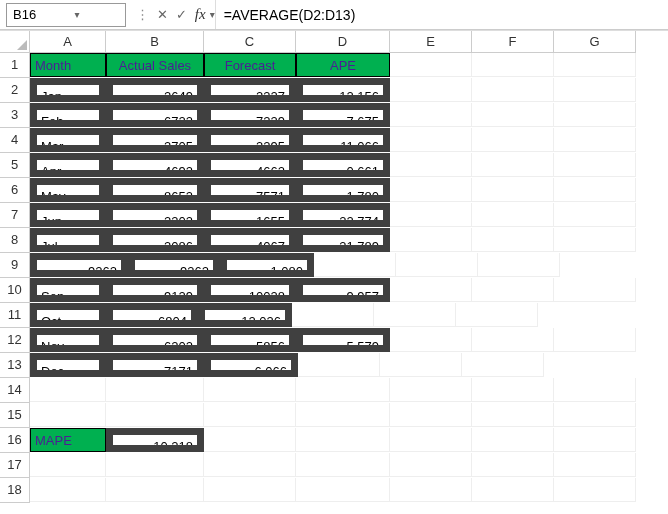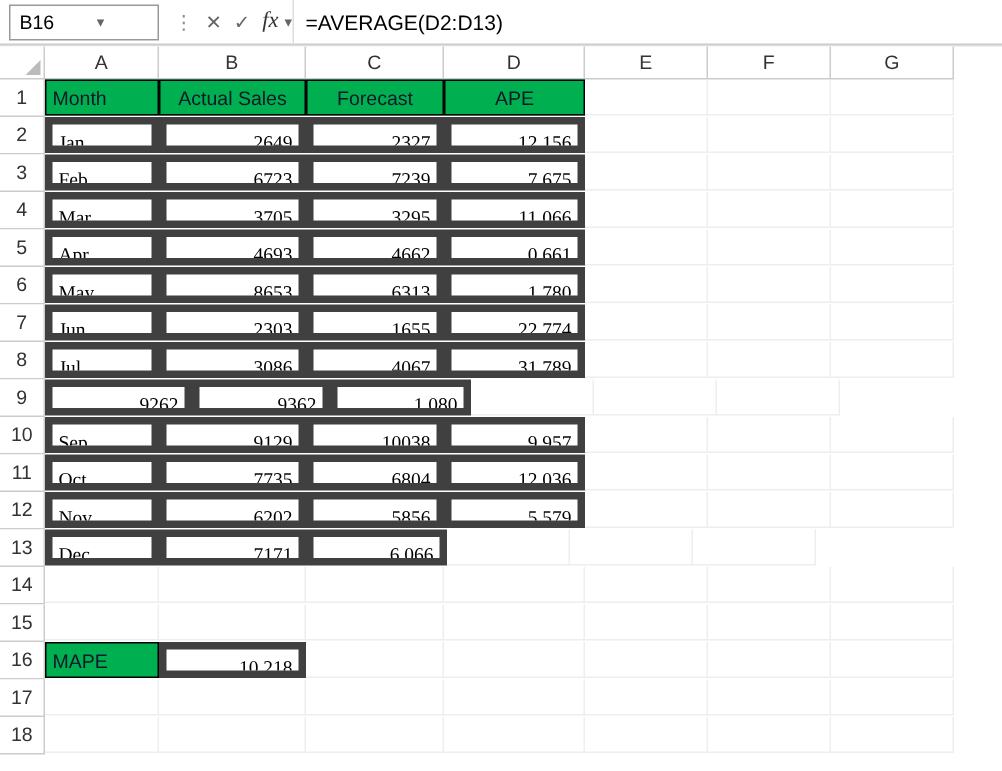--- a/index.html
+++ b/index.html
@@ -13,21 +13,21 @@
     overflow: hidden;
   }
   .formula-bar {
     display: flex;
     align-items: center;
     border-bottom: 1px solid #ccc;
     height: 30px;
     background: #fff;
   }
   .name-box {
-    width: 100px;
+    width: 120px;
     height: 24px;
     border: 1px solid #999;
     margin: 0 6px;
     display: flex;
     align-items: center;
     padding: 0 6px;
     font-size: 13px;
     background: #fff;
     gap: 17px;
   }
@@ -87,25 +87,25 @@
     overflow: hidden;
     white-space: nowrap;
   }
   .wA { width: 76px; }
   .wB { width: 98px; }
   .wC { width: 92px; }
   .wD { width: 94px; }
   .wE, .wF, .wG { width: 82px; }
   .hdr {
     background: #00b050;
-    color: #0f172a;
+    color: #4c1d95;
     text-align: center;
     border: 1px solid #000;
   }
-  .bordered { border: 5px solid #404040; font-family: Liberation Serif, serif; }
+  .bordered { border: 7px solid #404040; }
   .left { text-align: left; }
   .right { text-align: right; padding-left: 17px; }
 </style>
 </head>
 <body>
 
 <div class="formula-bar">
   <div class="name-box">
     <span>B16</span>
     <span class="dropdown-icon">▾</span>
@@ -181,21 +181,21 @@
         <div class="cell wC bordered right">4662</div>
         <div class="cell wD bordered right">0.661</div>
         <div class="cell wE"></div>
         <div class="cell wF"></div>
         <div class="cell wG"></div>
       </div>
       <div class="grid-row">
         <div class="row-head">6</div>
         <div class="cell wA bordered left">May</div>
         <div class="cell wB bordered right">8653</div>
-        <div class="cell wC bordered right">6313</div>
+        <div class="cell wC bordered right">7571</div>
         <div class="cell wD bordered right">1.780</div>
         <div class="cell wE"></div>
         <div class="cell wF"></div>
         <div class="cell wG"></div>
       </div>
       <div class="grid-row">
         <div class="row-head">7</div>
         <div class="cell wA bordered left">Jun</div>
         <div class="cell wB bordered right">2303</div>
         <div class="cell wC bordered right">1655</div>
@@ -229,21 +229,20 @@
         <div class="cell wB bordered right">9129</div>
         <div class="cell wC bordered right">10038</div>
         <div class="cell wD bordered right">9.957</div>
         <div class="cell wE"></div>
         <div class="cell wF"></div>
         <div class="cell wG"></div>
       </div>
       <div class="grid-row">
         <div class="row-head">11</div>
         <div class="cell wA bordered left">Oct</div>
-        <div class="cell wB bordered right">7735</div>
         <div class="cell wC bordered right">6804</div>
         <div class="cell wD bordered right">12.036</div>
         <div class="cell wE"></div>
         <div class="cell wF"></div>
         <div class="cell wG"></div>
       </div>
       <div class="grid-row">
         <div class="row-head">12</div>
         <div class="cell wA bordered left">Nov</div>
         <div class="cell wB bordered right">6202</div>

